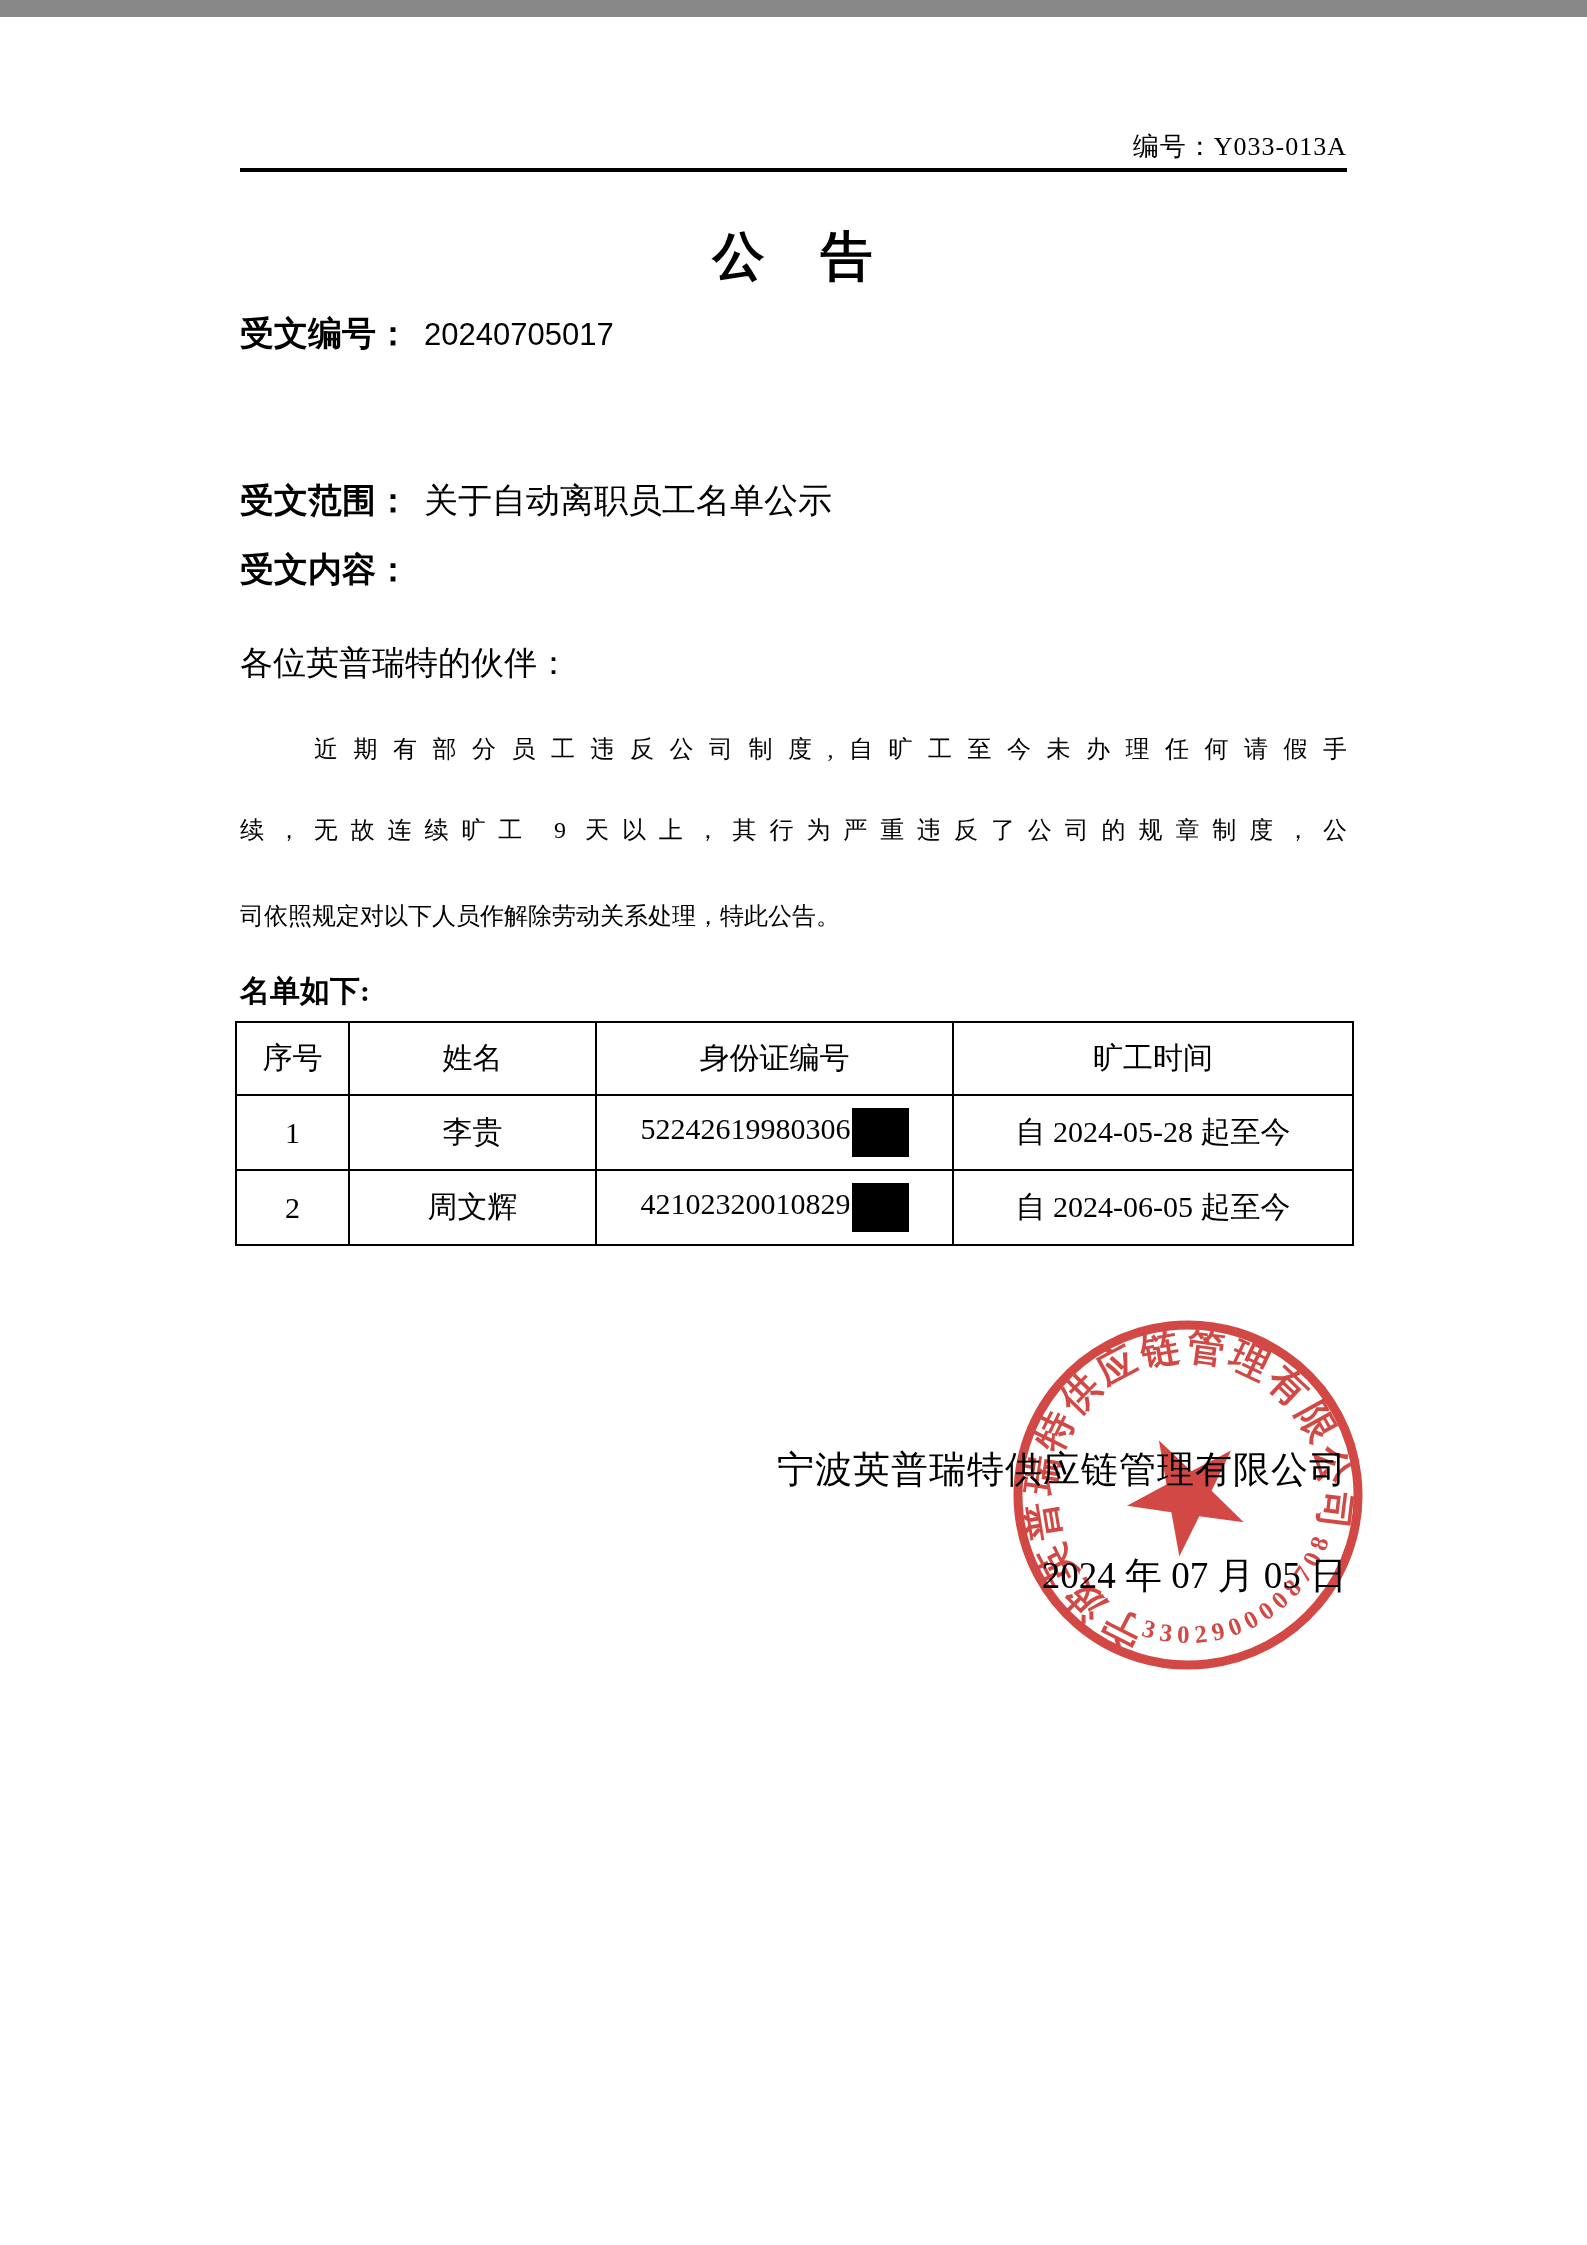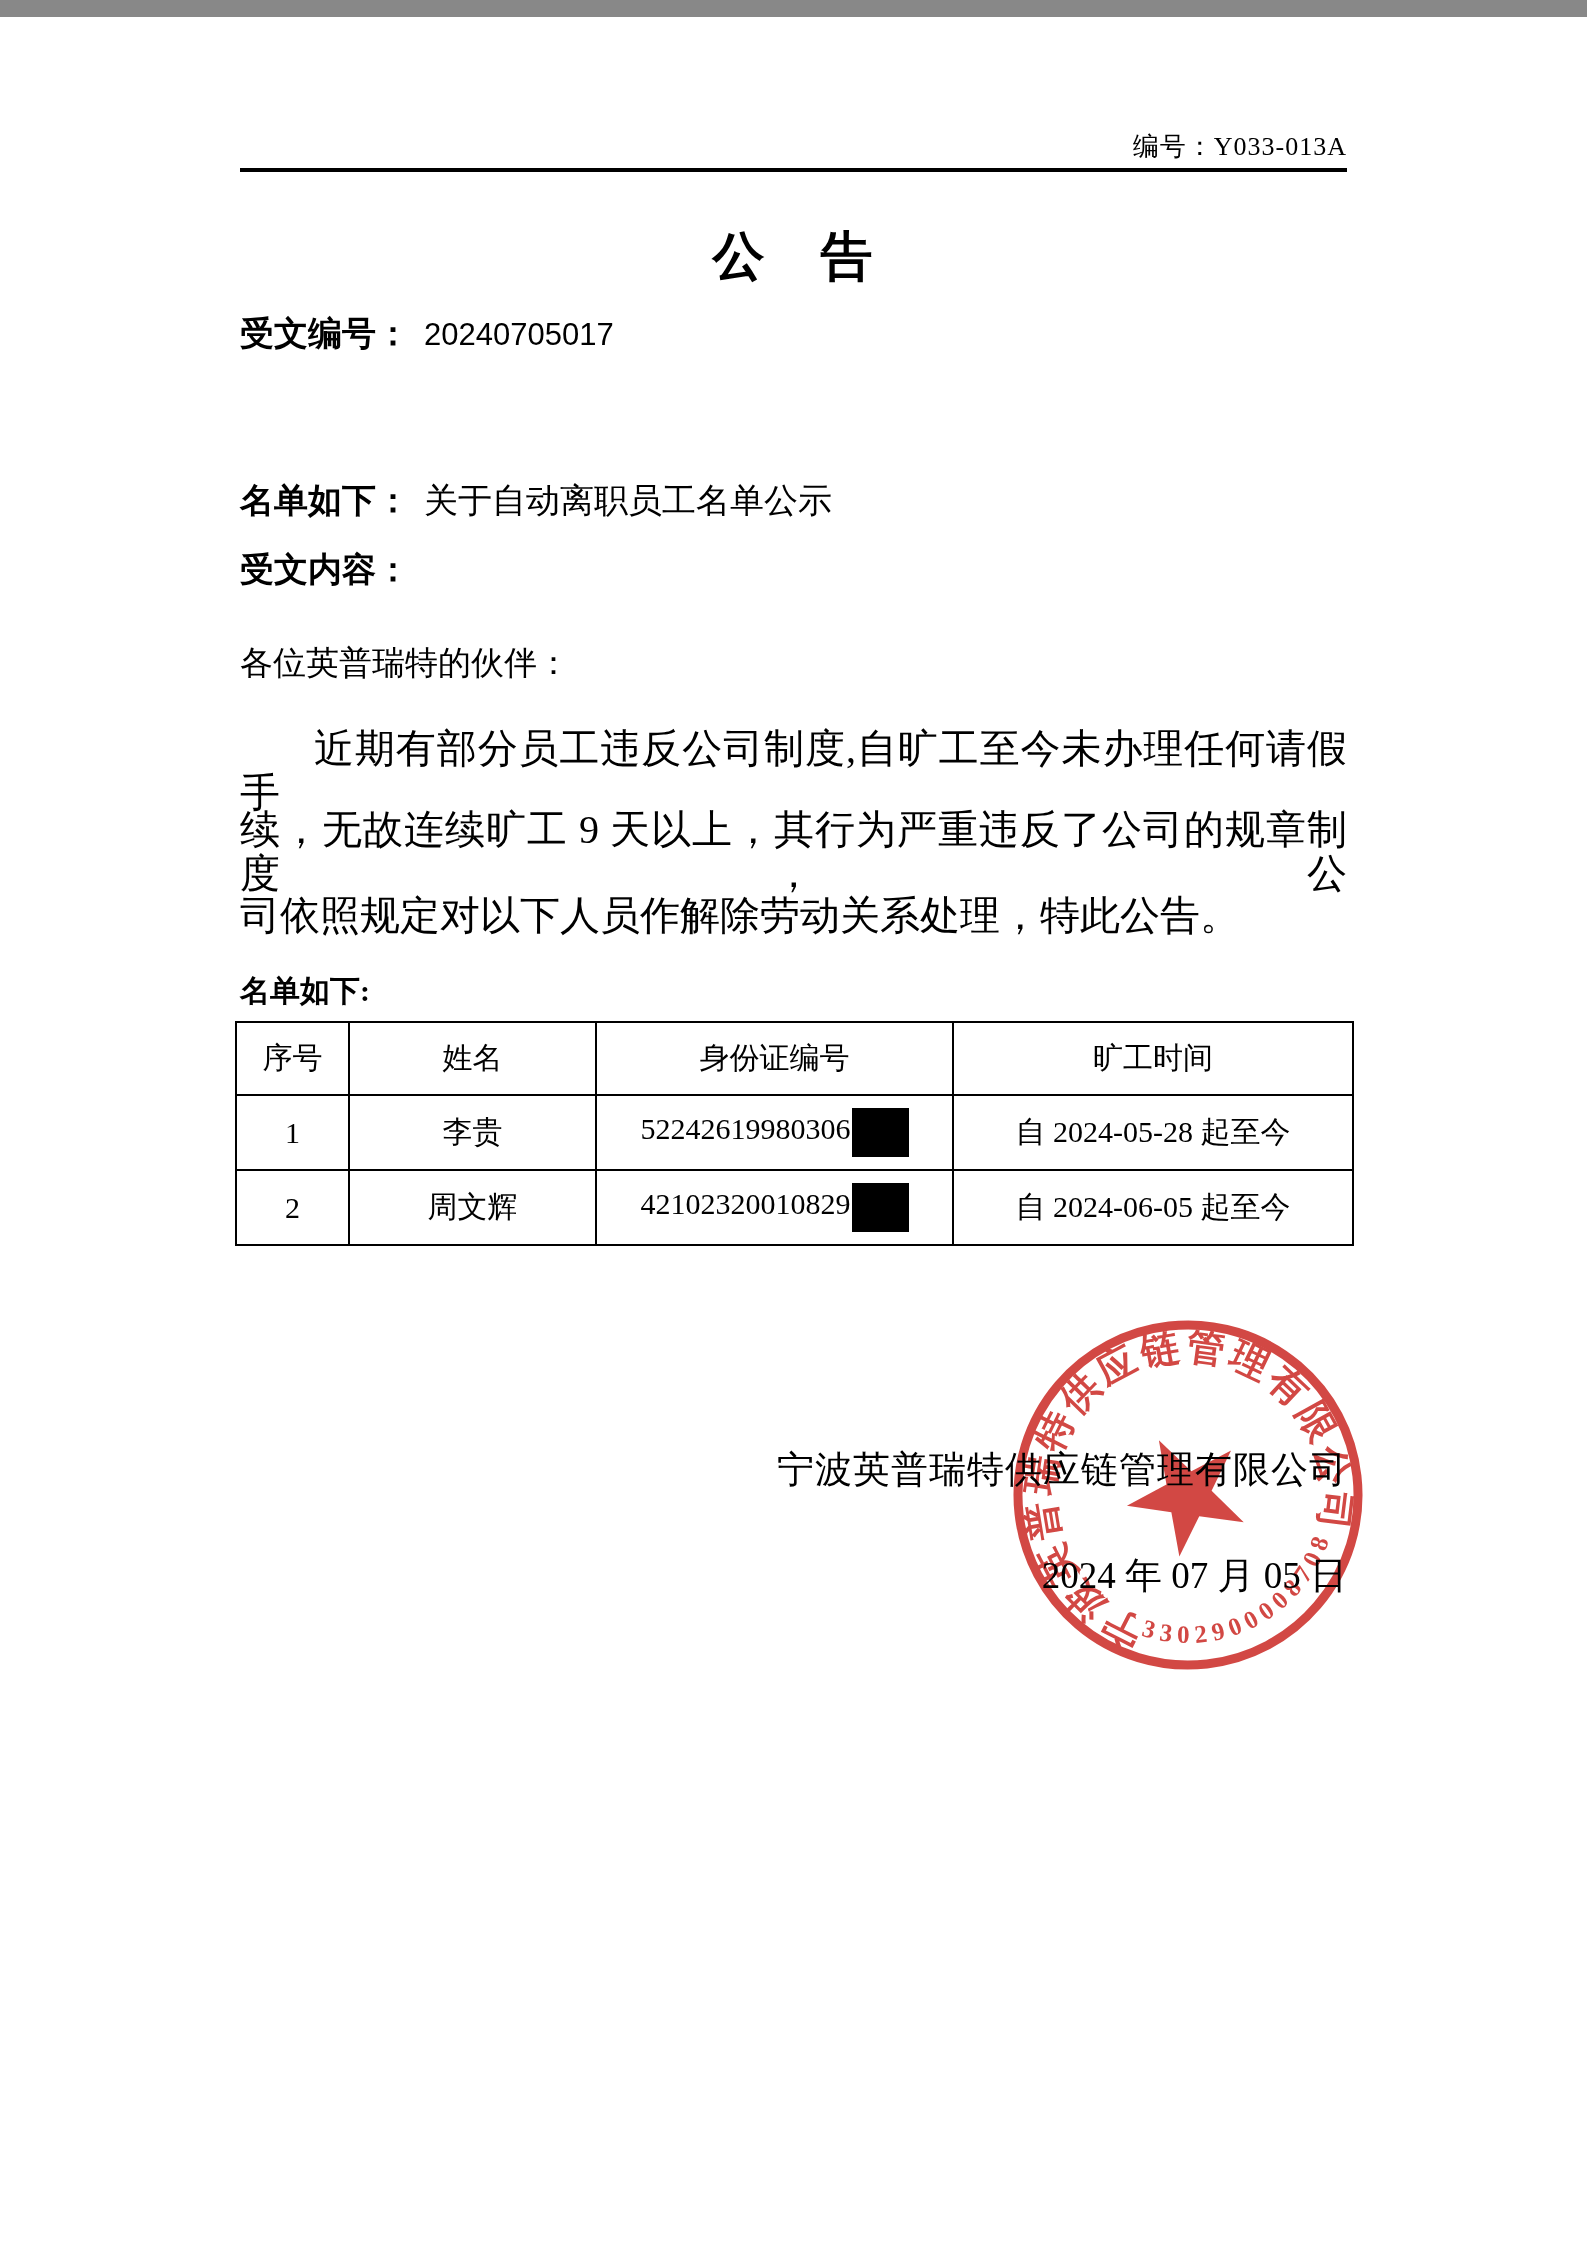--- a/index.html
+++ b/index.html
@@ -27,21 +27,21 @@
     font-size:52px;font-weight:bold;
     letter-spacing:2px;
   }
   .field-row{left:240px;font-size:34px;white-space:nowrap;}
   .field-label{font-weight:bold;}
   .field-value{margin-left:14px;}
   .value-num{font-family:"Liberation Sans","DejaVu Sans",sans-serif;font-size:31px;}
   .salutation{left:240px;top:624px;font-size:33px;}
   .para-line{
     left:240px;width:1107px;
-    font-size:40px;line-height:44px;
+    font-size:24px;line-height:44px;
   }
   .just{text-align:justify;text-align-last:justify;}
   .indent{text-indent:74px;}
   .list-intro{left:240px;top:954px;font-size:30px;font-weight:bold;}
   table.roster{
     position:absolute;left:235px;top:1004px;
     width:1117px;
     border-collapse:collapse;
     table-layout:fixed;
     font-size:30px;
@@ -83,21 +83,21 @@
   <div class="abs ref-note"><span>编号：</span><span>Y033-013A</span></div>
 
   <div class="abs top-rule"></div>
 
   <div class="abs doc-title">公　告</div>
 
   <div class="abs field-row" style="top:294px;">
     <span class="field-label">受文编号：</span><span class="field-value value-num">20240705017</span>
   </div>
   <div class="abs field-row" style="top:461px;">
-    <span class="field-label">名单如下：</span><span class="field-value">关于自动离职员工名单公示</span>
+    <span class="field-label">受文范围：</span><span class="field-value">关于自动离职员工名单公示</span>
   </div>
   <div class="abs field-row" style="top:530px;">
     <span class="field-label">受文内容：</span><span class="field-value"></span>
   </div>
 
   <div class="abs salutation">各位英普瑞特的伙伴：</div>
 
   <div class="abs para-line just indent" style="top:710px;">近期有部分员工违反公司制度,自旷工至今未办理任何请假手</div>
   <div class="abs para-line just" style="top:791px;">续，无故连续旷工 9 天以上，其行为严重违反了公司的规章制度，公</div>
   <div class="abs para-line" style="top:877px;">司依照规定对以下人员作解除劳动关系处理，特此公告。</div>

